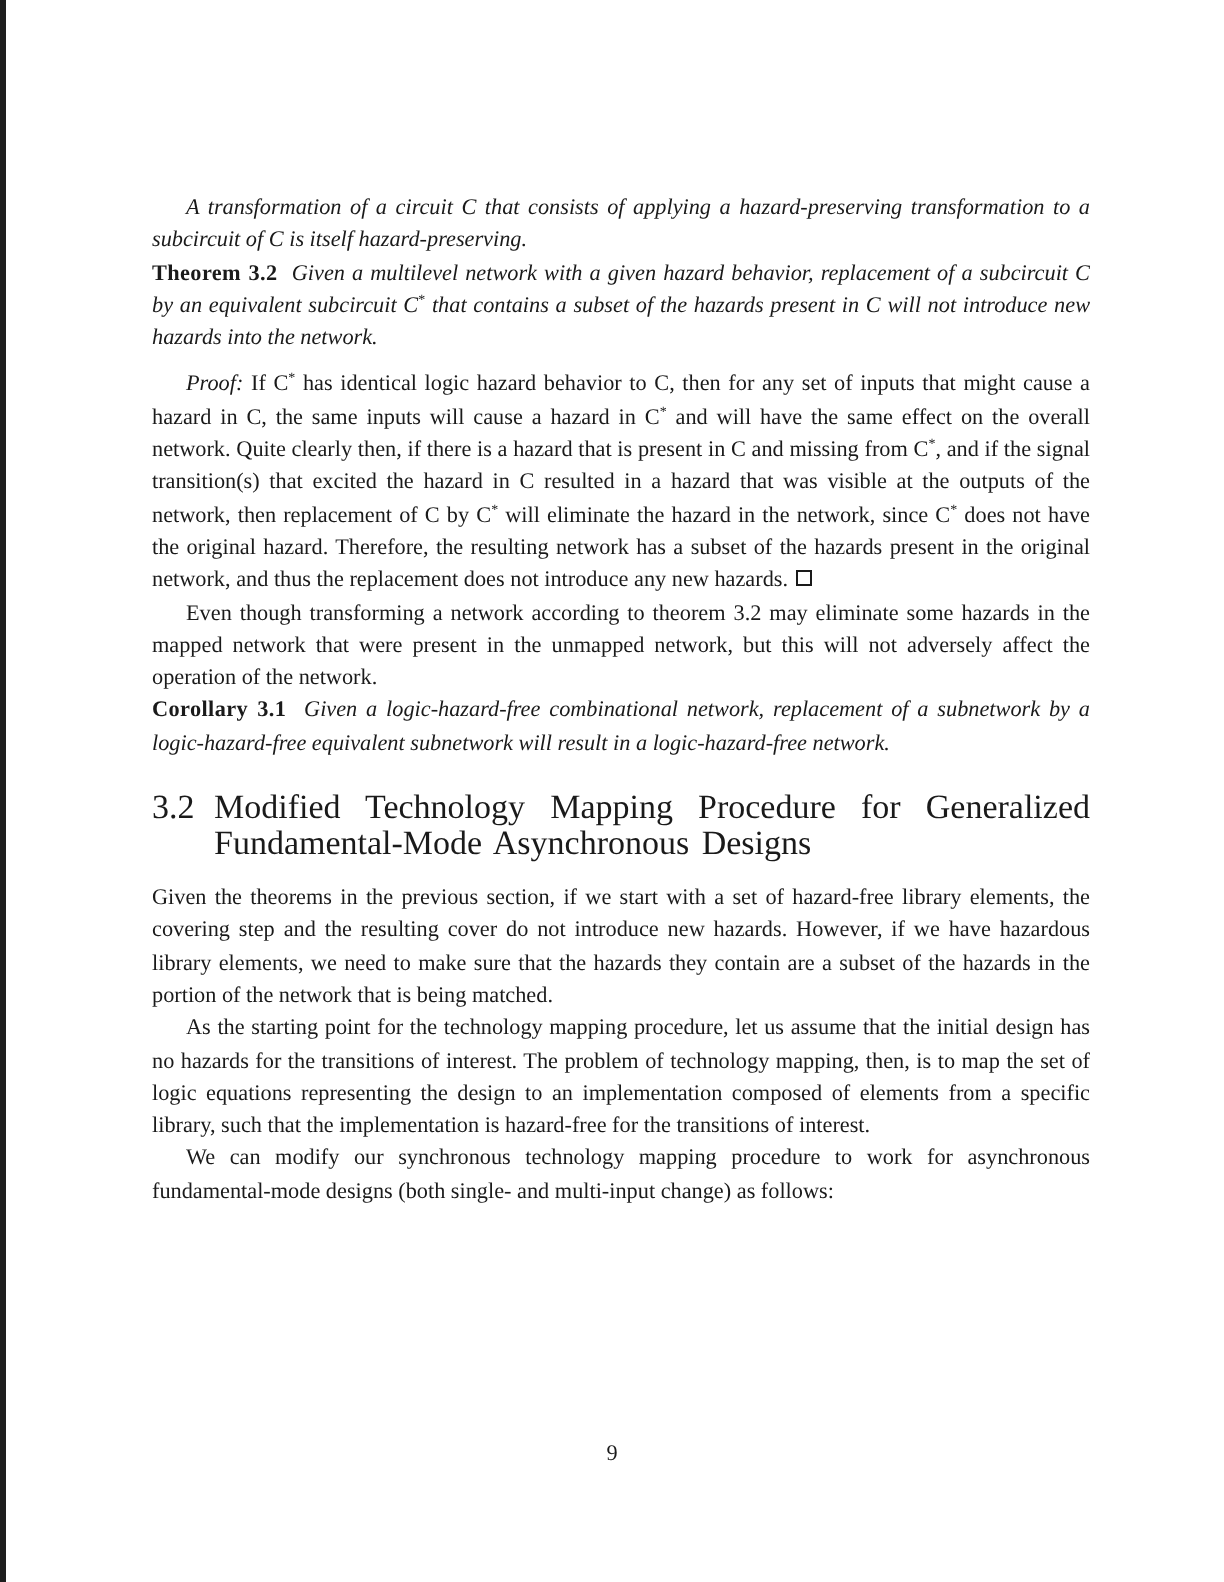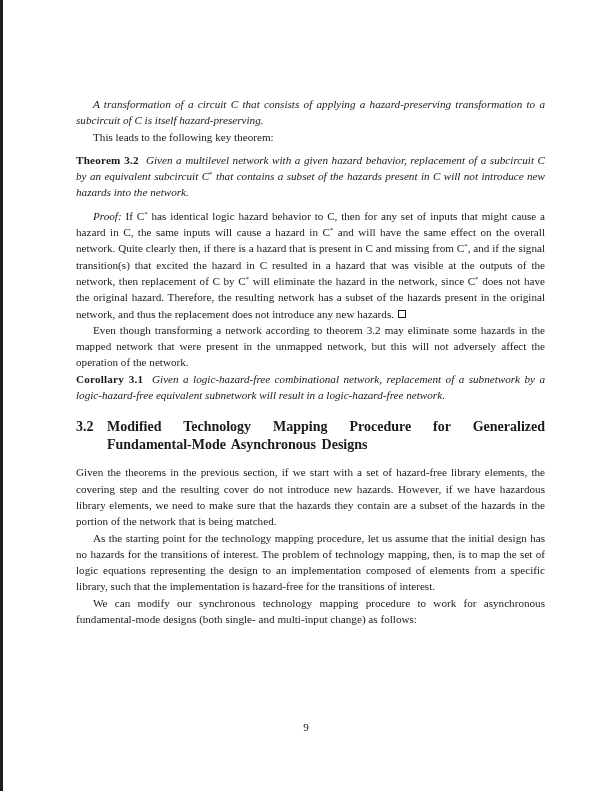--- a/index.html
+++ b/index.html
@@ -16,42 +16,41 @@
   }
   .p { margin: 0; text-indent: 17px; }
   .p.noindent { text-indent: 0; }
   .block { margin: 0; }
   .gap-after { margin-bottom: 7px; }
   .it { font-style: italic; }
   .sc-head { font-weight: bold; letter-spacing: 0.2px; }
   .lemma-head { font-weight: bold; text-indent: 17px; margin: 0; }
   .section {
     margin-top: 15px; margin-bottom: 10px; display: flex;
-    font-weight: bold; font-size: 14px; line-height: 18px; text-align: left;
+    font-weight: normal; font-size: 17px; line-height: 18px; text-align: left;
   }
   .section .num { width: 31px; flex: none; }
   .section .title { flex: 1; text-align: justify; text-align-last: left; word-spacing: 2px; }
   .qed { display: inline-block; width: 6px; height: 6px; border: 1px solid #1a1a1a; margin-left: 4px; vertical-align: 0px; }
   .page-number {
     position: absolute; left: 0; width: 612px; top: 721px; text-align: center;
     font-family: "Liberation Serif", "DejaVu Serif", serif; font-size: 11.15px;
   }
   sup { font-size: 7px; vertical-align: 4px; line-height: 0; }
 </style>
 </head>
 <body>
 
 <div class="left-edge"></div>
 
 <div class="page">
 
 
   <p class="p it">A transformation of a circuit C that consists of applying a hazard-preserving transformation to a subcircuit of C is itself hazard-preserving.</p>
 
-  <p class="p gap-after">This leads to the following key theorem:</p>
 
   <p class="block gap-after">
     <span class="sc-head">Theorem 3.2</span>&nbsp;
     <span class="it">Given a multilevel network with a given hazard behavior, replacement of a subcircuit C by an equivalent subcircuit C</span><sup>*</sup><span class="it"> that contains a subset of the hazards present in C will not introduce new hazards into the network.</span>
   </p>
 
   <p class="p">
     <span class="it">Proof:</span><span> If C</span><sup>*</sup><span> has identical logic hazard behavior to C, then for any set of inputs that might cause a hazard in C, the same inputs will cause a hazard in C</span><sup>*</sup><span> and will have the same effect on the overall network. Quite clearly then, if there is a hazard that is present in C and missing from C</span><sup>*</sup><span>, and if the signal transition(s) that excited the hazard in C resulted in a hazard that was visible at the outputs of the network, then replacement of C by C</span><sup>*</sup><span> will eliminate the hazard in the network, since C</span><sup>*</sup><span> does not have the original hazard. Therefore, the resulting network has a subset of the hazards present in the original network, and thus the replacement does not introduce any new hazards.</span><span class="qed"></span>
   </p>
 

